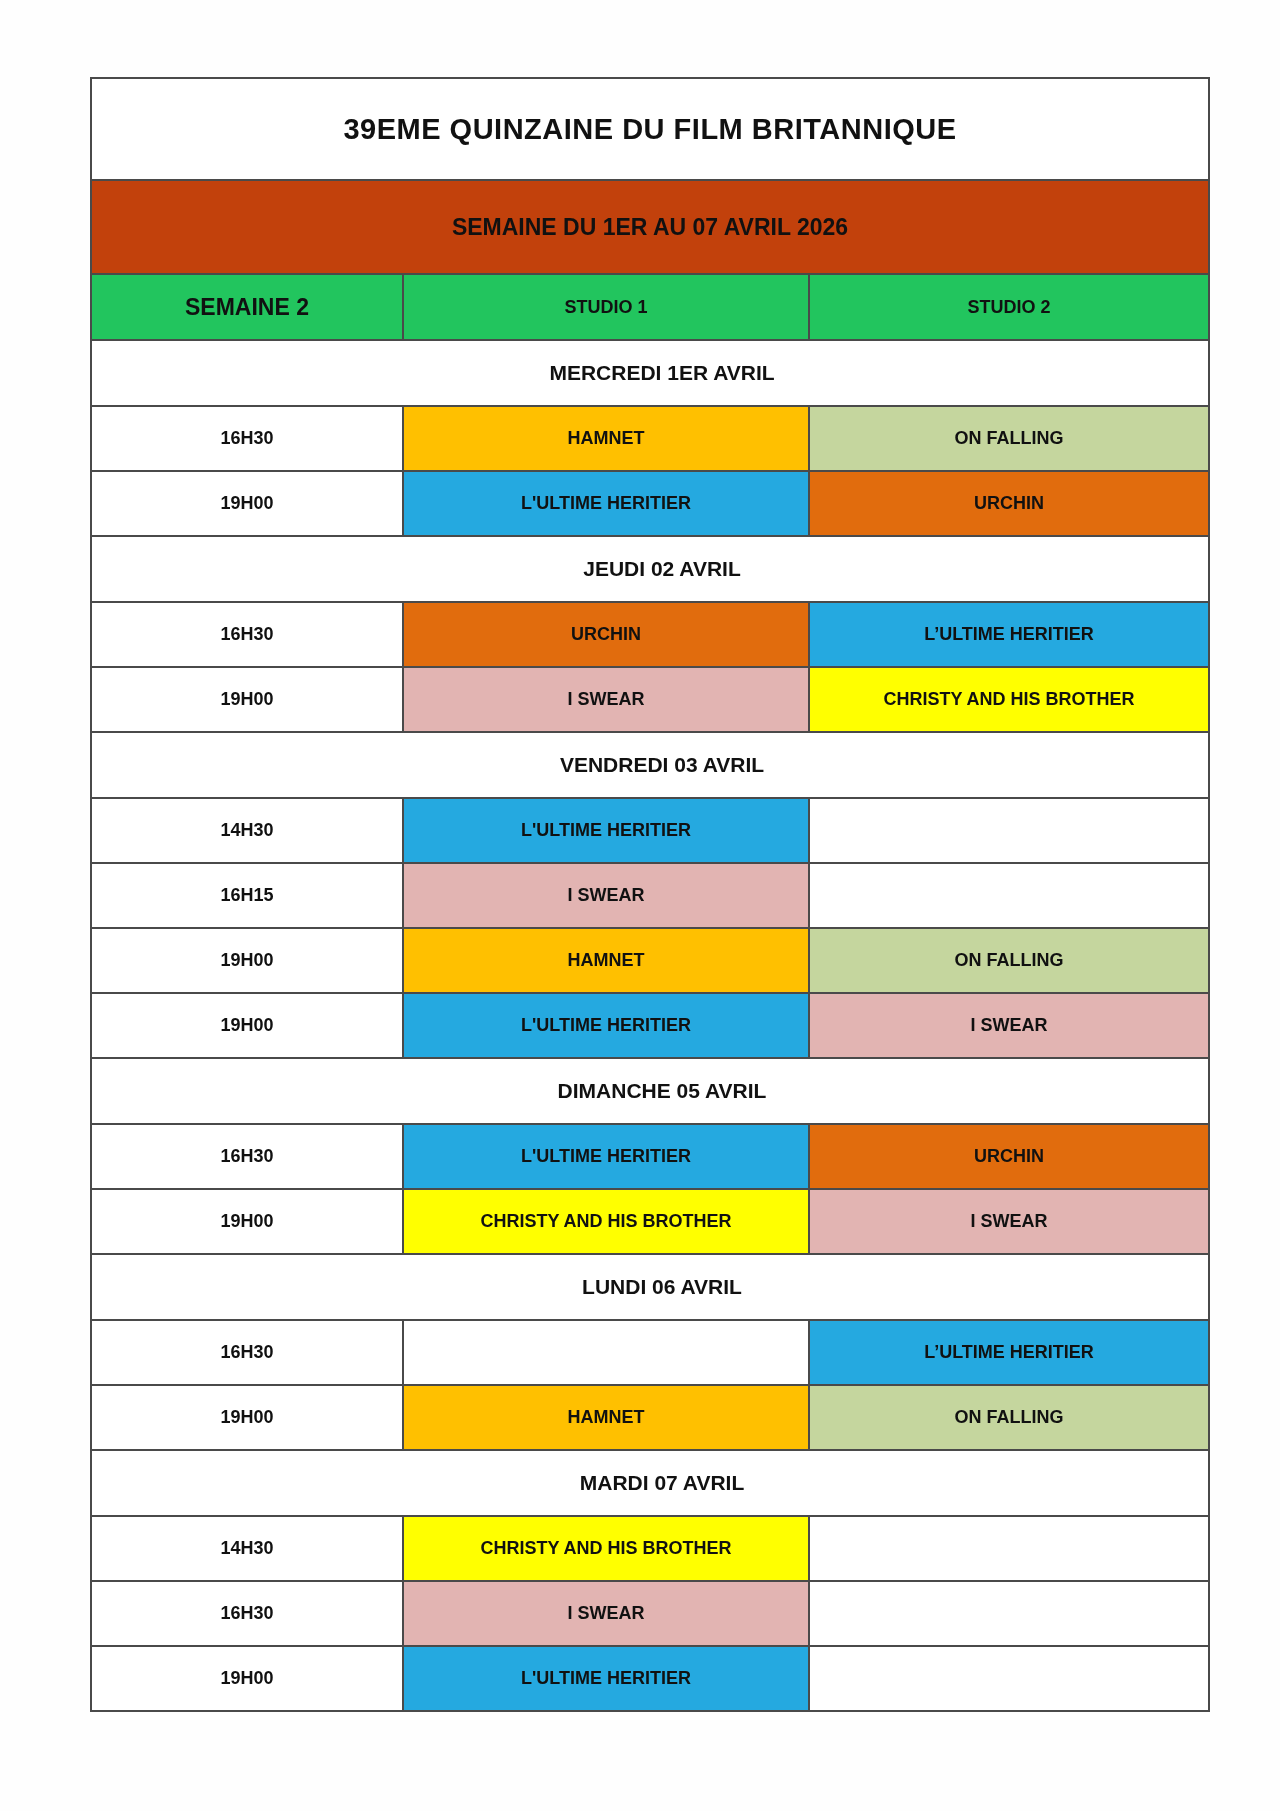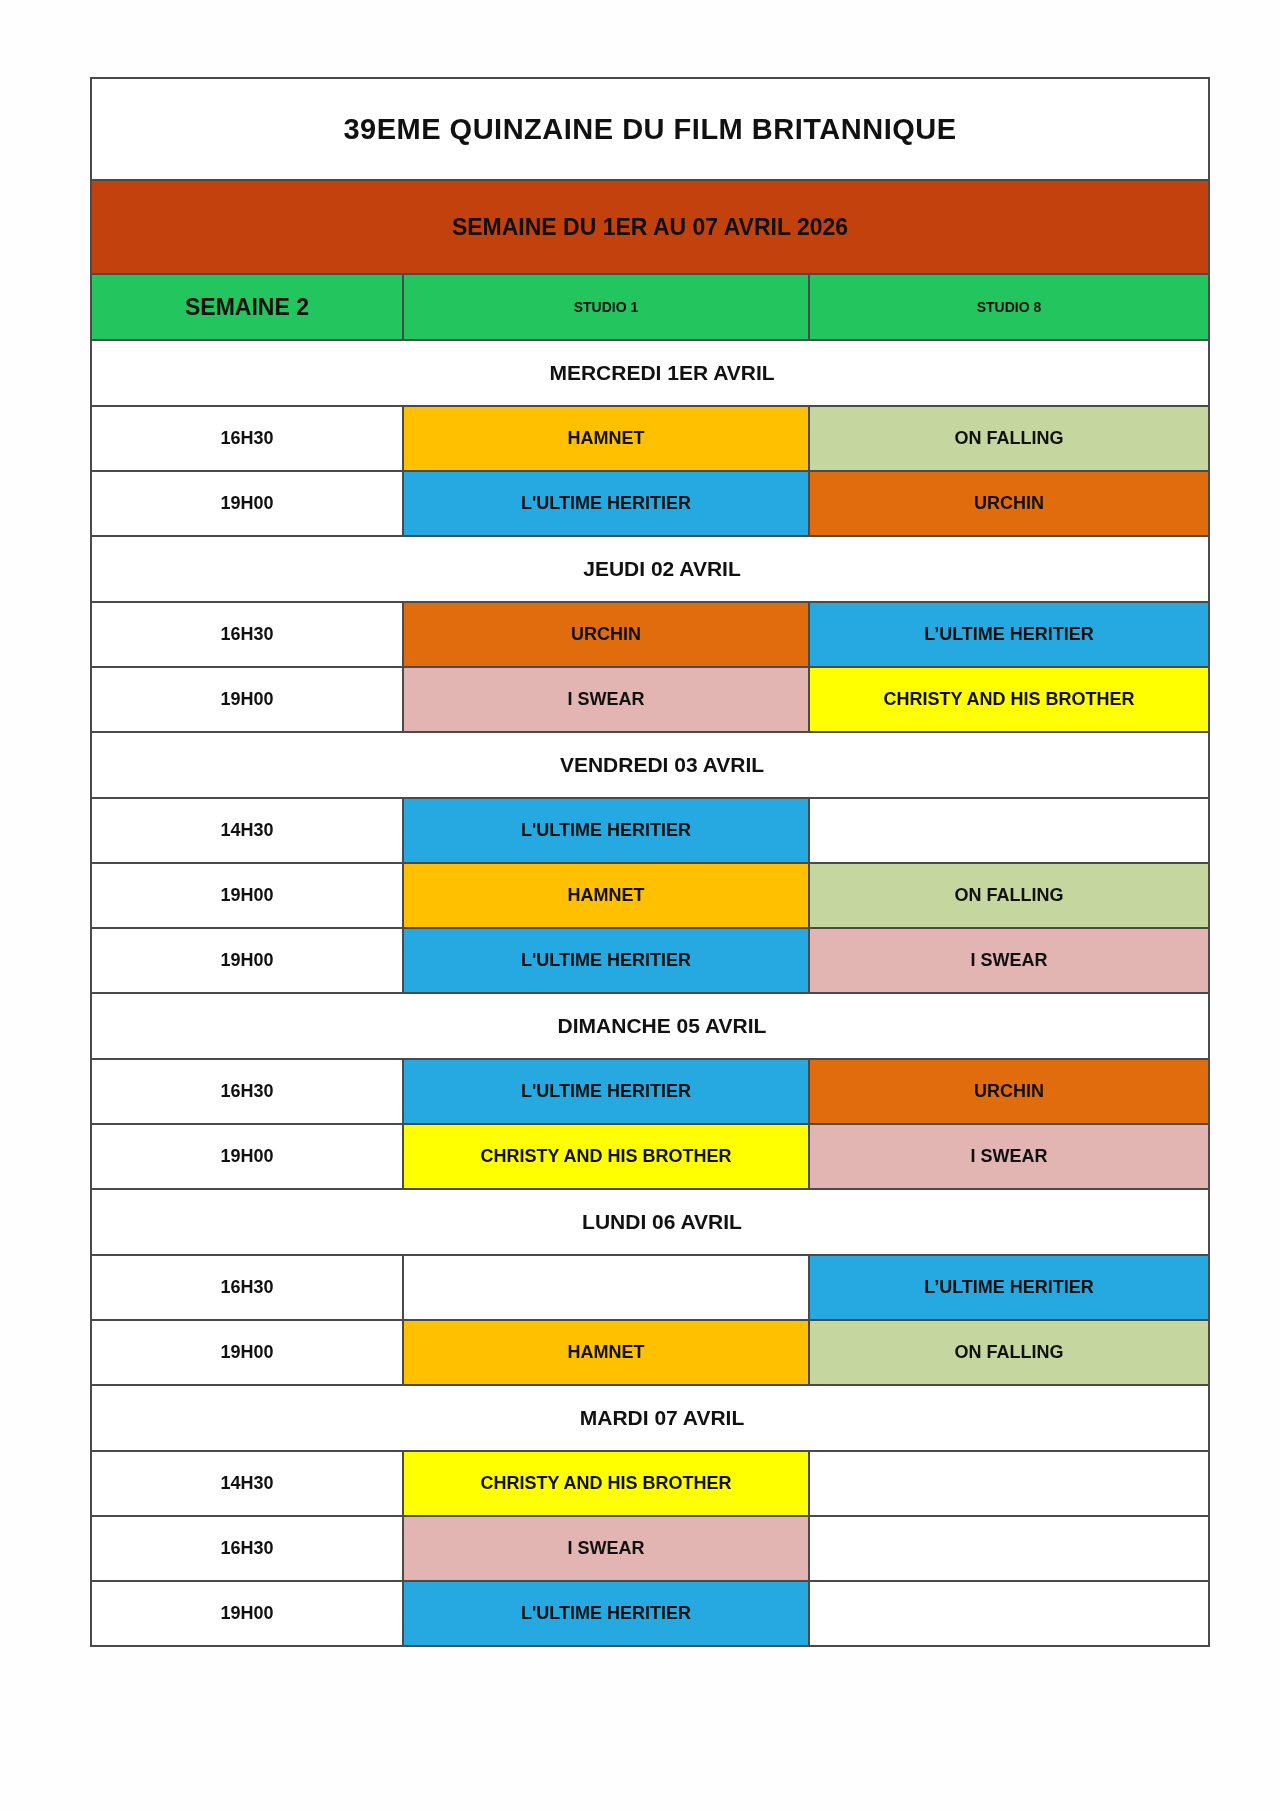--- a/index.html
+++ b/index.html
@@ -42,21 +42,21 @@
   tr.subtitle-row td {
     height: 92px;
     font-size: 23px;
     background: #c2410c;
   }
   tr.grid-header-row td {
     height: 64px;
     background: #22c55e;
   }
   tr.grid-header-row td.week-cell { font-size: 23px; }
-  tr.grid-header-row td.studio-cell { font-size: 14px; }
+  tr.grid-header-row td.studio-cell { font-size: 18px; }
   tr.day-row td {
     height: 64px;
     font-size: 21px;
     background: #ffffff;
     padding-left: 24px;
   }
   tr.screening-row td {
     height: 63px;
     font-size: 18px;
     background: #ffffff;
@@ -76,21 +76,21 @@
     <tbody>
       <tr class="title-row">
         <td colspan="3">39EME QUINZAINE DU FILM BRITANNIQUE</td>
       </tr>
       <tr class="subtitle-row">
         <td colspan="3">SEMAINE DU 1ER AU 07 AVRIL 2026</td>
       </tr>
       <tr class="grid-header-row">
         <td class="week-cell">SEMAINE 2</td>
         <td class="studio-cell">STUDIO 1</td>
-        <td class="studio-cell">STUDIO 8</td>
+        <td class="studio-cell">STUDIO 2</td>
       </tr>
 
   <tr class="day-row">
     <td colspan="3">MERCREDI 1ER AVRIL</td>
   </tr>
 
   <tr class="screening-row">
     <td class="time-cell">16H30</td>
     <td class="film-cell" style="background: rgb(255, 192, 0);">HAMNET</td>
     <td class="film-cell" style="background: rgb(197, 214, 158);">ON FALLING</td>
@@ -121,20 +121,25 @@
   <tr class="day-row">
     <td colspan="3">VENDREDI 03 AVRIL</td>
   </tr>
 
   <tr class="screening-row">
     <td class="time-cell">14H30</td>
     <td class="film-cell" style="background: rgb(37, 169, 224);">L'ULTIME HERITIER</td>
     <td class="film-cell"></td>
   </tr>
 
+  <tr class="screening-row">
+    <td class="time-cell">16H15</td>
+    <td class="film-cell" style="background: rgb(226, 180, 178);">I SWEAR</td>
+    <td class="film-cell"></td>
+  </tr>
 
   <tr class="screening-row">
     <td class="time-cell">19H00</td>
     <td class="film-cell" style="background: rgb(255, 192, 0);">HAMNET</td>
     <td class="film-cell" style="background: rgb(197, 214, 158);">ON FALLING</td>
   </tr>
 
 
   <tr class="screening-row">
     <td class="time-cell">19H00</td>

